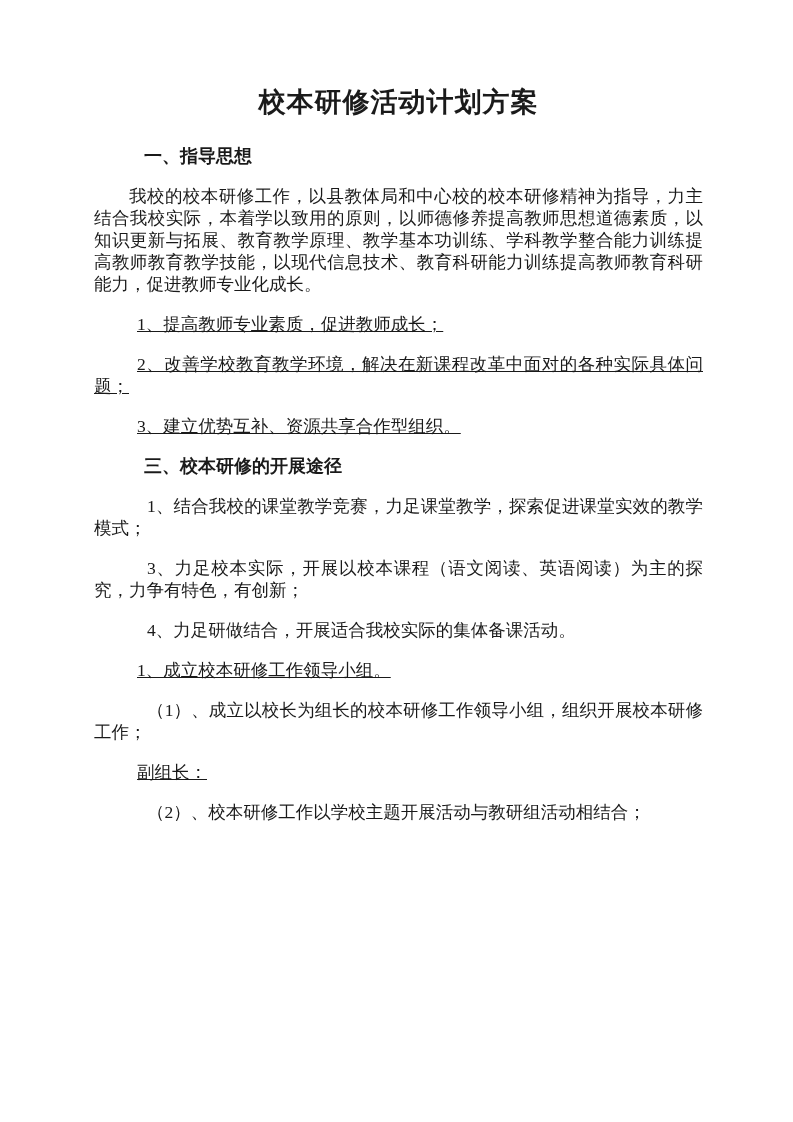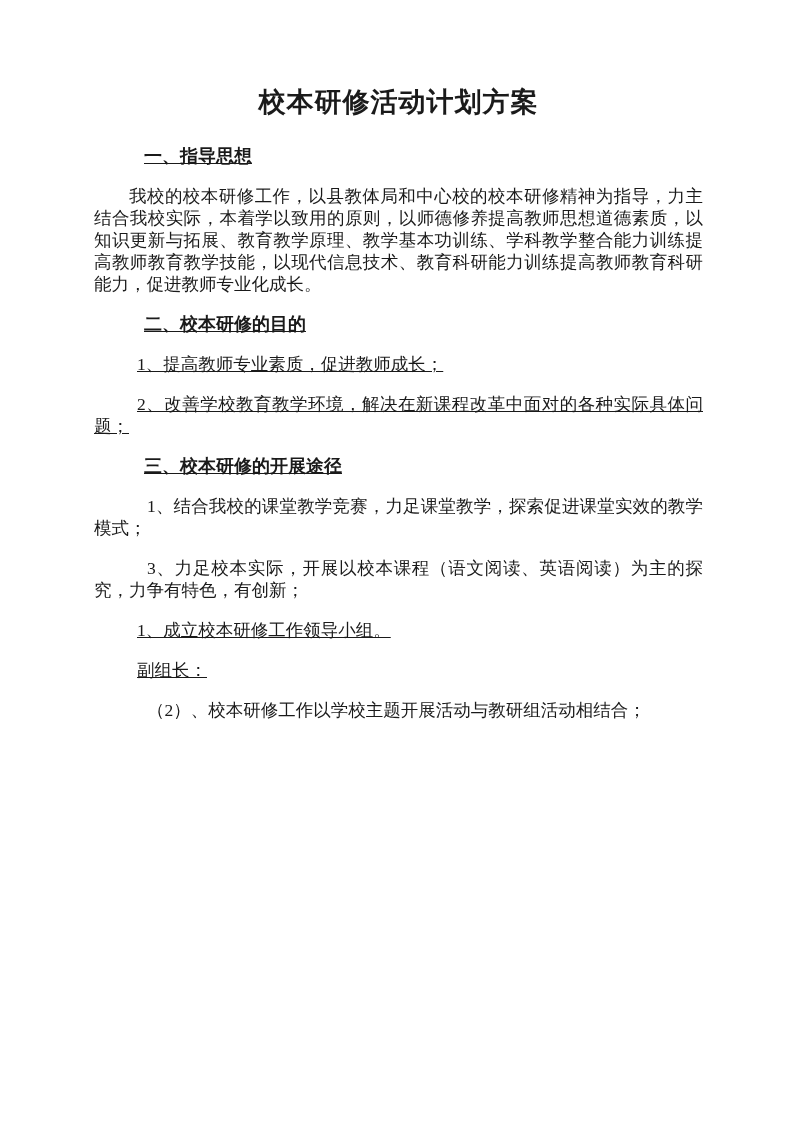--- a/index.html
+++ b/index.html
@@ -26,21 +26,20 @@
     font-weight: 700;
     text-align: center;
     letter-spacing: 1px;
   }
   .heading {
     margin: 18px 0;
     font-size: 18px;
     line-height: 22px;
     font-weight: 700;
     text-indent: 50px;
-    text-decoration: underline;
   }
   .para {
     margin: 18px 0;
     font-size: 17.5px;
     line-height: 22px;
     text-align: justify;
     word-break: break-all;
   }
   .ind-body { text-indent: 35px; font-family: Liberation Serif, serif; }
   .ind-a   { text-indent: 43px; text-decoration: underline; }
@@ -49,25 +48,27 @@
 </head>
 <body>
 
 <div class="page">
 
   <h1 class="doc-title">校本研修活动计划方案</h1>
 
   <h2 class="heading">一、指导思想</h2>
   <p class="para ind-body">我校的校本研修工作，以县教体局和中心校的校本研修精神为指导，力主结合我校实际，本着学以致用的原则，以师德修养提高教师思想道德素质，以知识更新与拓展、教育教学原理、教学基本功训练、学科教学整合能力训练提高教师教育教学技能，以现代信息技术、教育科研能力训练提高教师教育科研能力，促进教师专业化成长。</p>
 
-  <h2 class="heading">二、校本研修的目的</h2>
   <p class="para ind-a">1、提高教师专业素质，促进教师成长；</p>
   <p class="para ind-a">2、改善学校教育教学环境，解决在新课程改革中面对的各种实际具体问题；</p>
+  <p class="para ind-a">3、建立优势互补、资源共享合作型组织。</p>
 
   <h2 class="heading">三、校本研修的开展途径</h2>
   <p class="para ind-b">1、结合我校的课堂教学竞赛，力足课堂教学，探索促进课堂实效的教学模式；</p>
   <p class="para ind-b">3、力足校本实际，开展以校本课程（语文阅读、英语阅读）为主的探究，力争有特色，有创新；</p>
+  <p class="para ind-b">4、力足研做结合，开展适合我校实际的集体备课活动。</p>
 
   <p class="para ind-a">1、成立校本研修工作领导小组。</p>
+  <p class="para ind-b">（1）、成立以校长为组长的校本研修工作领导小组，组织开展校本研修工作；</p>
   <p class="para ind-a">副组长：</p>
   <p class="para ind-b">（2）、校本研修工作以学校主题开展活动与教研组活动相结合；</p>
 
 </div>
 
 </body></html>

